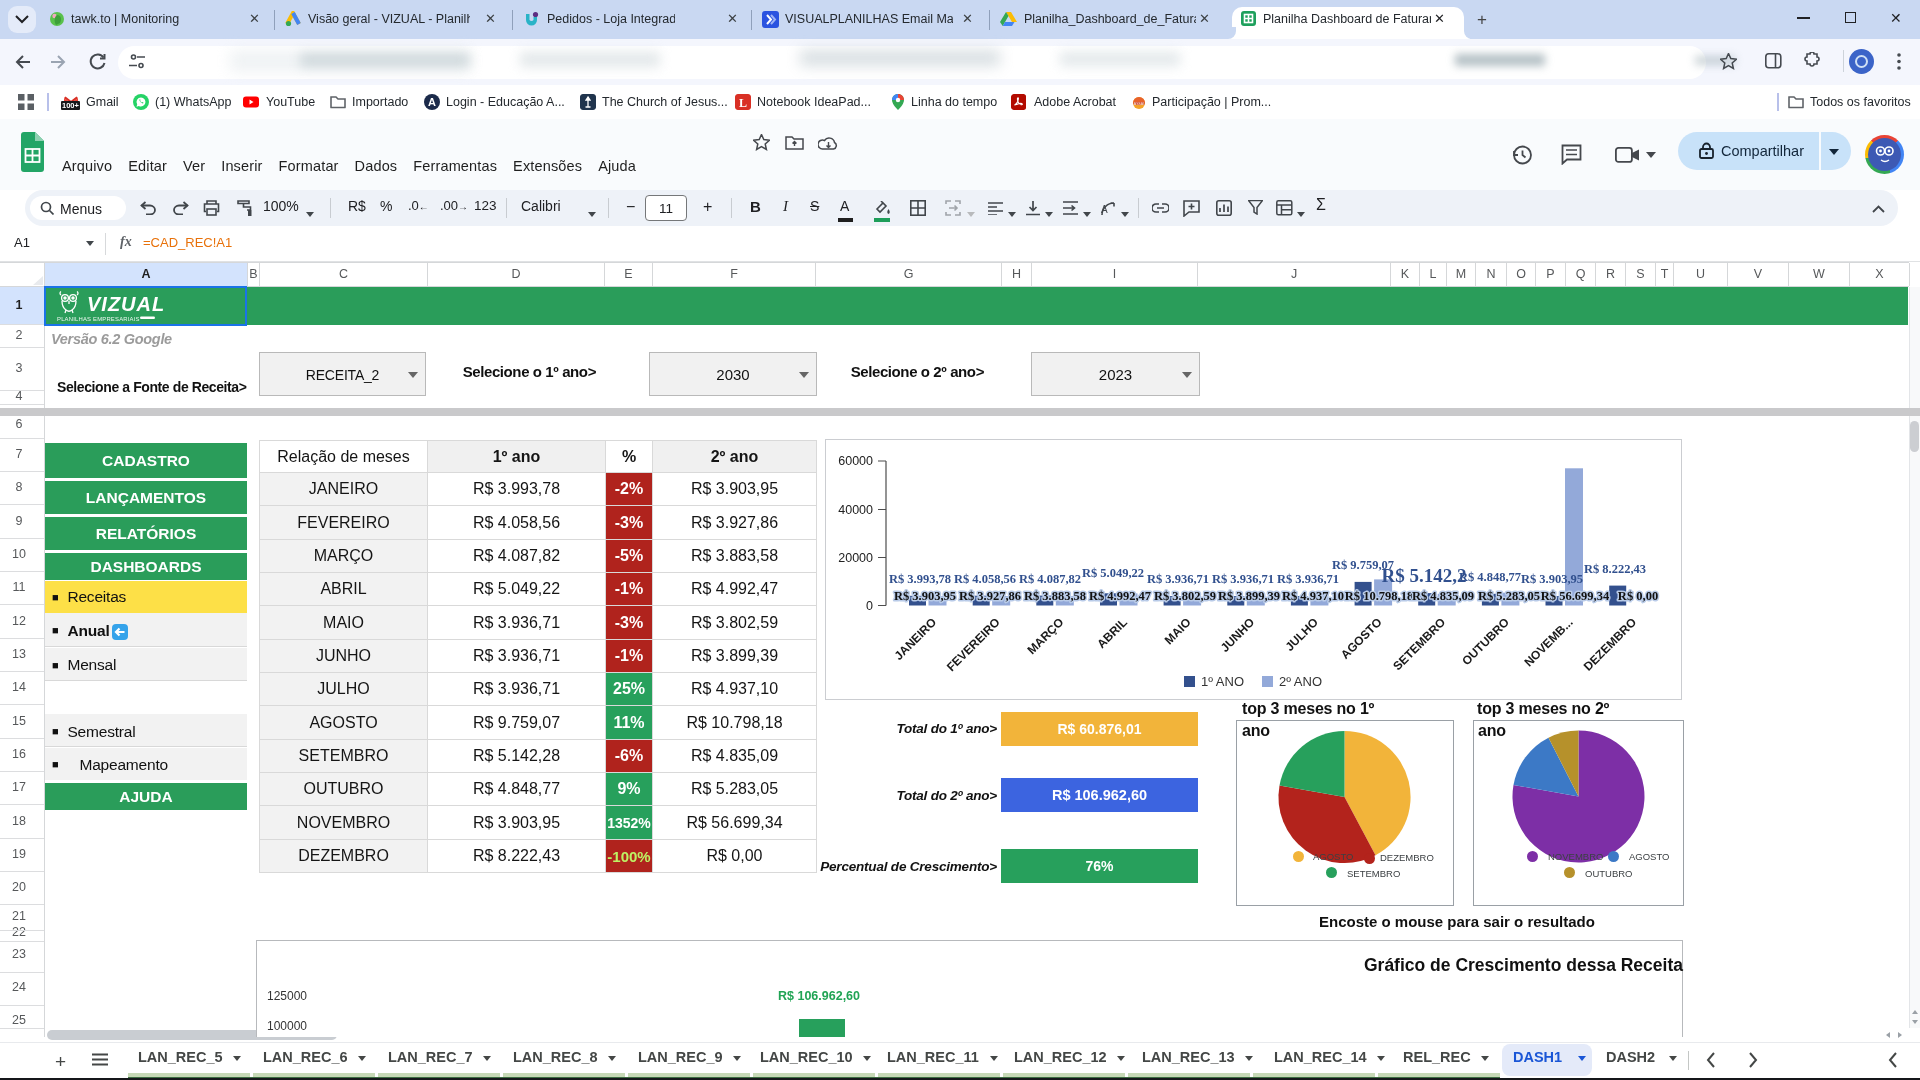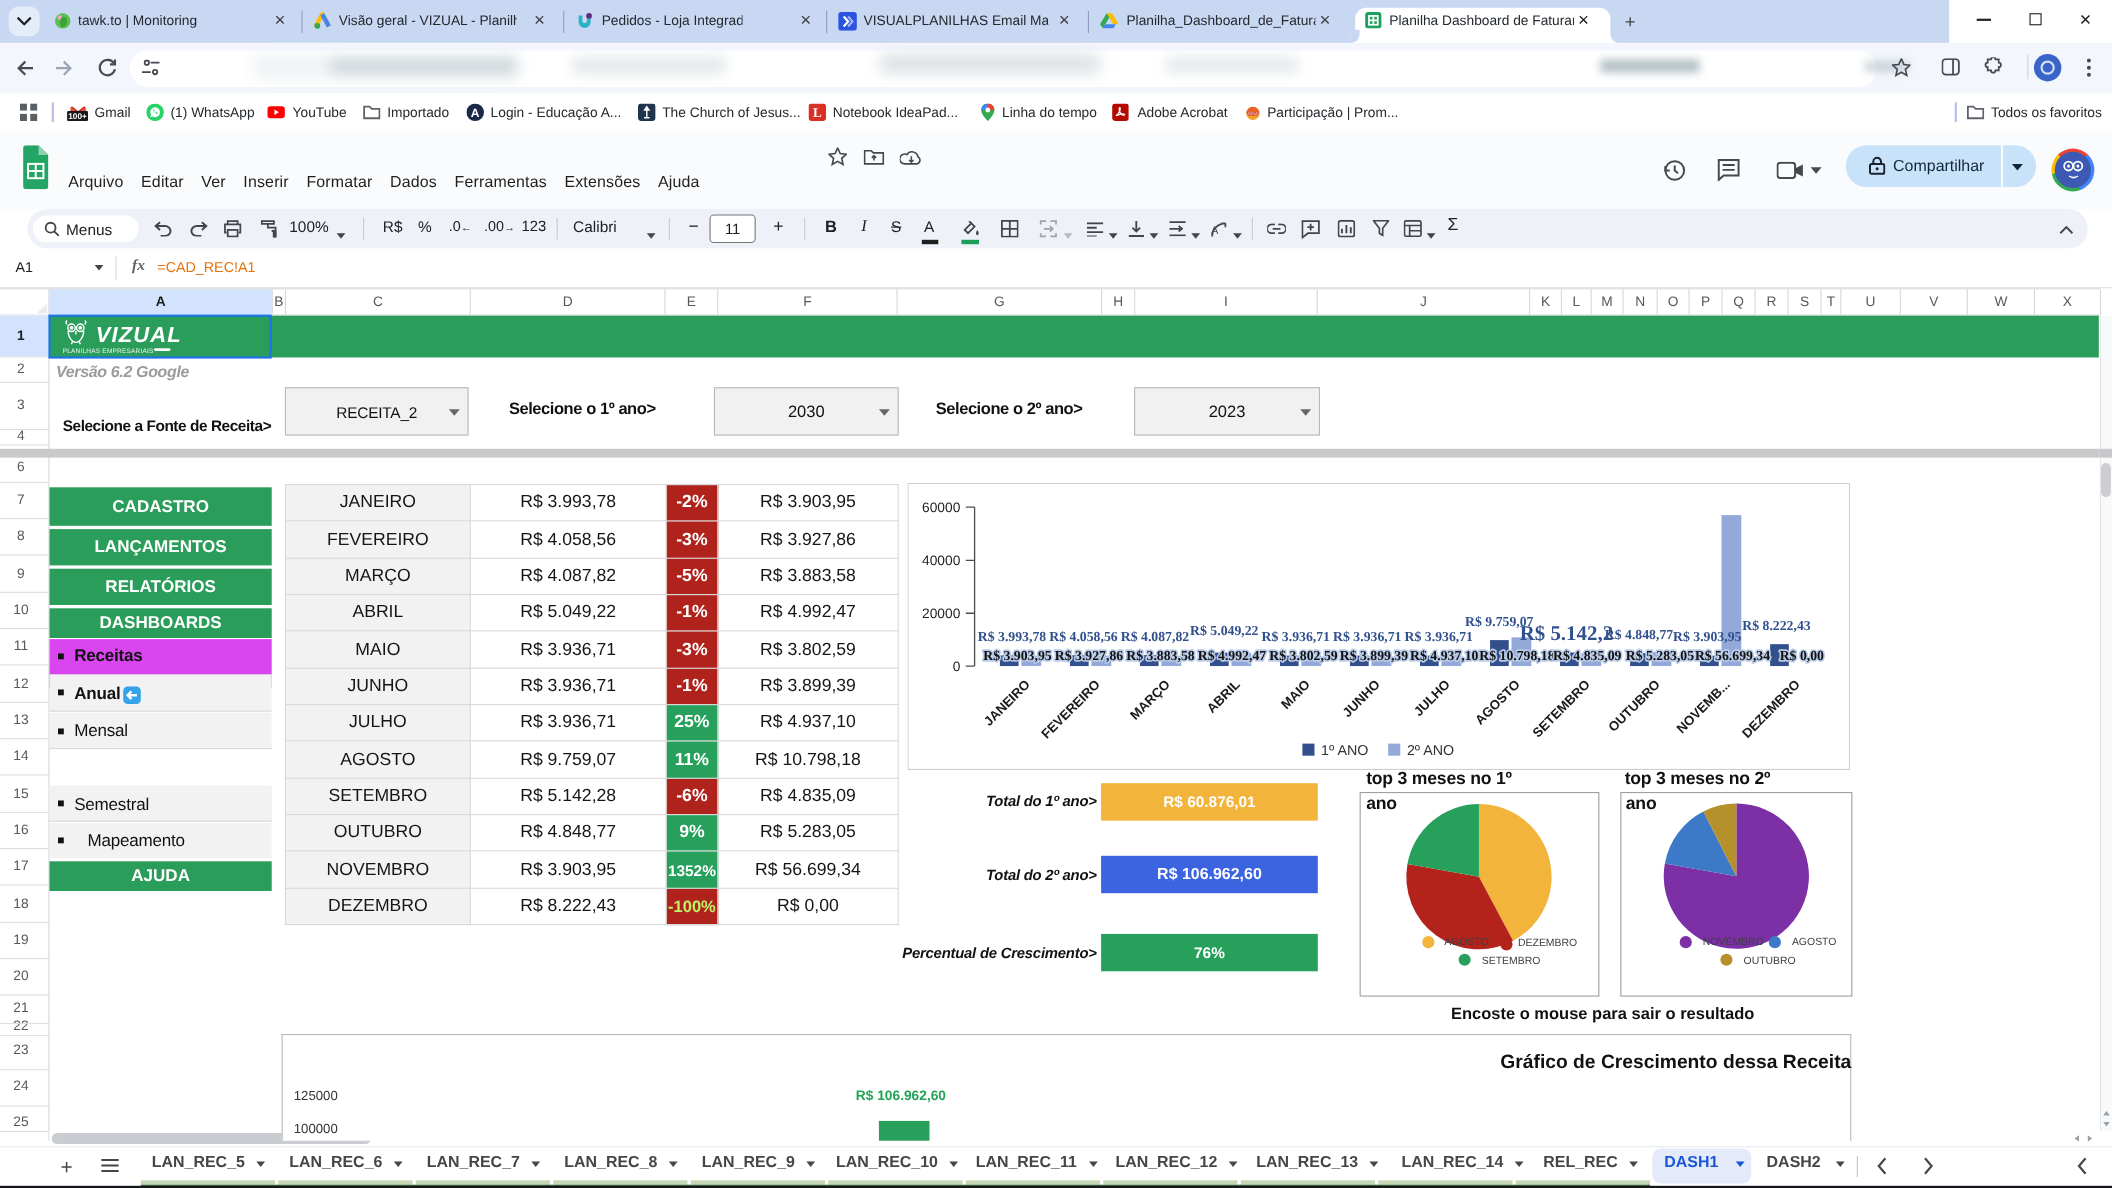--- a/index.html
+++ b/index.html
@@ -1,19 +1,19 @@
 <!DOCTYPE html>
 <html><head><meta charset="utf-8"><style>
 *{margin:0;padding:0;box-sizing:border-box}
 html,body{width:1920px;height:1080px;overflow:hidden;background:#fff;font-family:"Liberation Sans",sans-serif;position:relative}
 .a{position:absolute}
 .ct{text-align:right}
 svg{display:block}
 
-#tabstrip{left:0;top:0;width:1772px;height:39px;background:#c9d8f2}
+#tabstrip{left:0;top:0;width:1920px;height:39px;background:#c9d8f2}
 .tabtxt{font-size:12.5px;color:#24292e;top:12px;white-space:nowrap;overflow:hidden}
 .tabx{font-size:13px;color:#3c4043;top:11px}
 .tabsep{width:1px;height:20px;top:10px;background:#8fa0bb}
 #chromebar{left:0;top:39px;width:1920px;height:46px;background:#f4f6fd}
 #bookbar{left:0;top:85px;width:1920px;height:34px;background:#fff}
 .bktxt{font-size:12.5px;color:#24292e;top:10px;white-space:nowrap}
 .fav{width:16px;height:16px;top:9px;border-radius:3px}
 
 #shead{left:0;top:119px;width:1920px;height:71px;background:#f9fbfd}
 #stoolbar{left:25px;top:190px;width:1873px;height:36px;background:#eef2f8;border-radius:20px}
@@ -550,39 +550,45 @@
 <div class="a" style="left:828px;top:363px;font-size:15px;font-weight:bold;color:#111;width:156px;text-align:right;letter-spacing:-0.4px;white-space:nowrap">Selecione o 2º ano&gt;</div>
 <div class="ddown" style="left:1031px;top:352px;width:169px;height:44px">
   <div class="ddt" style="top:13px;font-size:15px">2023</div>
   <div class="dda" style="left:150px;top:19px"></div>
 </div>
 
 <div class="a gbtn" style="top:443px;height:35px;line-height:35px">CADASTRO</div>
 <div class="a gbtn" style="top:481px;height:33px;line-height:33px">LANÇAMENTOS</div>
 <div class="a gbtn" style="top:517px;height:33px;line-height:33px">RELATÓRIOS</div>
 <div class="a gbtn" style="top:553px;height:27px;line-height:27px">DASHBOARDS</div>
-<div class="a mitem" style="top:581px;height:44px;background:#d946ef;font-weight:bold;line-height:31px"><span style="margin-left:7px;font-size:11px;vertical-align:1.5px">■</span><span style="margin-left:9px">Receitas</span></div>
+<div class="a mitem" style="top:581px;height:44px;background:#fde047;font-weight:normal;line-height:31px"><span style="margin-left:7px;font-size:11px;vertical-align:1.5px">■</span><span style="margin-left:9px">Receitas</span></div>
 <div class="a mitem" style="top:613px;height:34px;font-weight:bold;line-height:34px;border-bottom:1px solid #d8d8d8"><span style="margin-left:7px;font-size:11px;vertical-align:1.5px">■</span><span style="margin-left:9px">Anual</span></div>
 <div class="a" style="left:112px;top:624px;width:16px;height:16px;background:#35a3ea;border-radius:4px"></div>
 <svg class="a" style="left:112px;top:624px" width="16" height="16">
     <path d="M12.5 8 H4.5 M7.5 4.5 L4 8 L7.5 11.5" stroke="#fff" stroke-width="2.2" fill="none"></path>
   </svg>
 <div class="a mitem" style="top:648px;height:33px;line-height:33px;border-bottom:1px solid #d8d8d8"><span style="margin-left:7px;font-size:11px;vertical-align:1.5px">■</span><span style="margin-left:9px">Mensal</span></div>
 <div class="a mitem" style="top:714px;height:32px;line-height:32px;border-bottom:1px solid #ec4899"><span style="margin-left:7px;font-size:11px;vertical-align:1.5px">■</span><span style="margin-left:9px">Trimestral</span></div>
 <div class="a mitem" style="top:715px;height:32px;line-height:32px;border-bottom:1px solid #d8d8d8"><span style="margin-left:7px;font-size:11px;vertical-align:1.5px">■</span><span style="margin-left:9px">Semestral</span></div>
 <div class="a mitem" style="top:748px;height:32px;line-height:32px"><span style="margin-left:7px;font-size:11px;vertical-align:1.5px">■</span><span style="margin-left:21px">Mapeamento</span></div>
 <div class="a gbtn" style="top:783px;height:27px;line-height:27px">AJUDA</div>
 <table class="mt a" style="left:259px;top:440px;width:557px">
 <colgroup>
       <col style="width:168px">
       <col style="width:178px">
       <col style="width:47px">
       <col style="width:164px">
     </colgroup>
 <tbody>
+      <tr style="height:32px">
+        <td>Relação de meses</td>
+        <td style="background:#f0f0f0;font-weight:bold">1º ano</td>
+        <td style="font-weight:bold">%</td>
+        <td style="background:#f0f0f0;font-weight:bold">2º ano</td>
+      </tr>
 <tr style="height:33px">
         <td style="background:#f2f2f2">JANEIRO</td>
         <td>R$ 3.993,78</td>
         <td style="background:#b0231d;color:#fff;font-weight:bold">-2%</td>
         <td>R$ 3.903,95</td>
       </tr>
 <tr style="height:34px">
         <td style="background:#f2f2f2">FEVEREIRO</td>
         <td>R$ 4.058,56</td>
         <td style="background:#b0231d;color:#fff;font-weight:bold">-3%</td>

